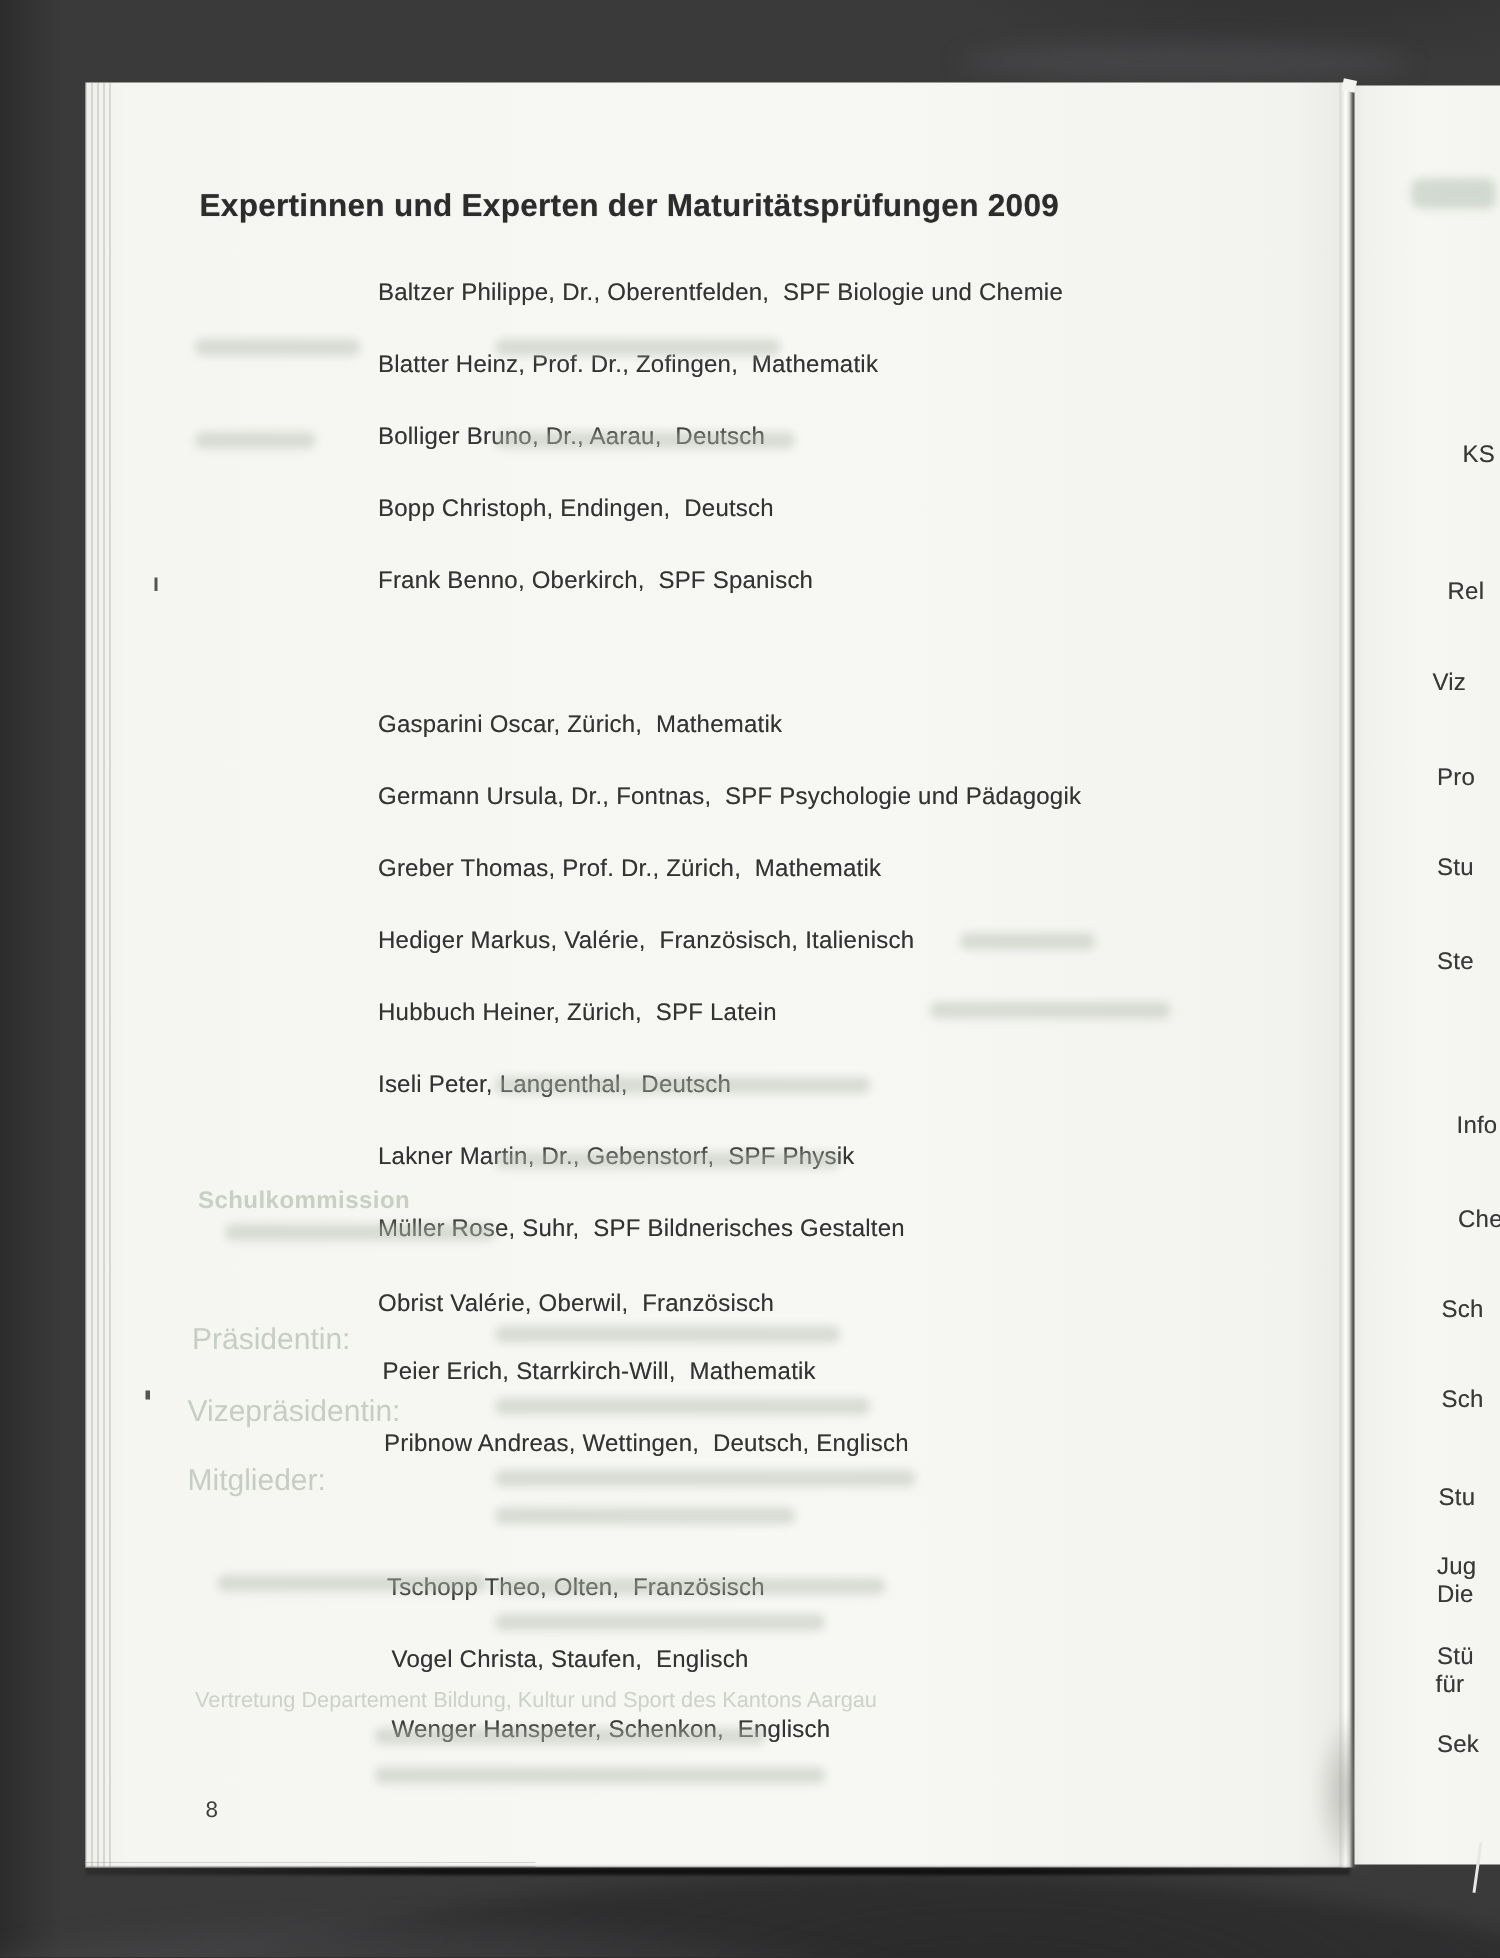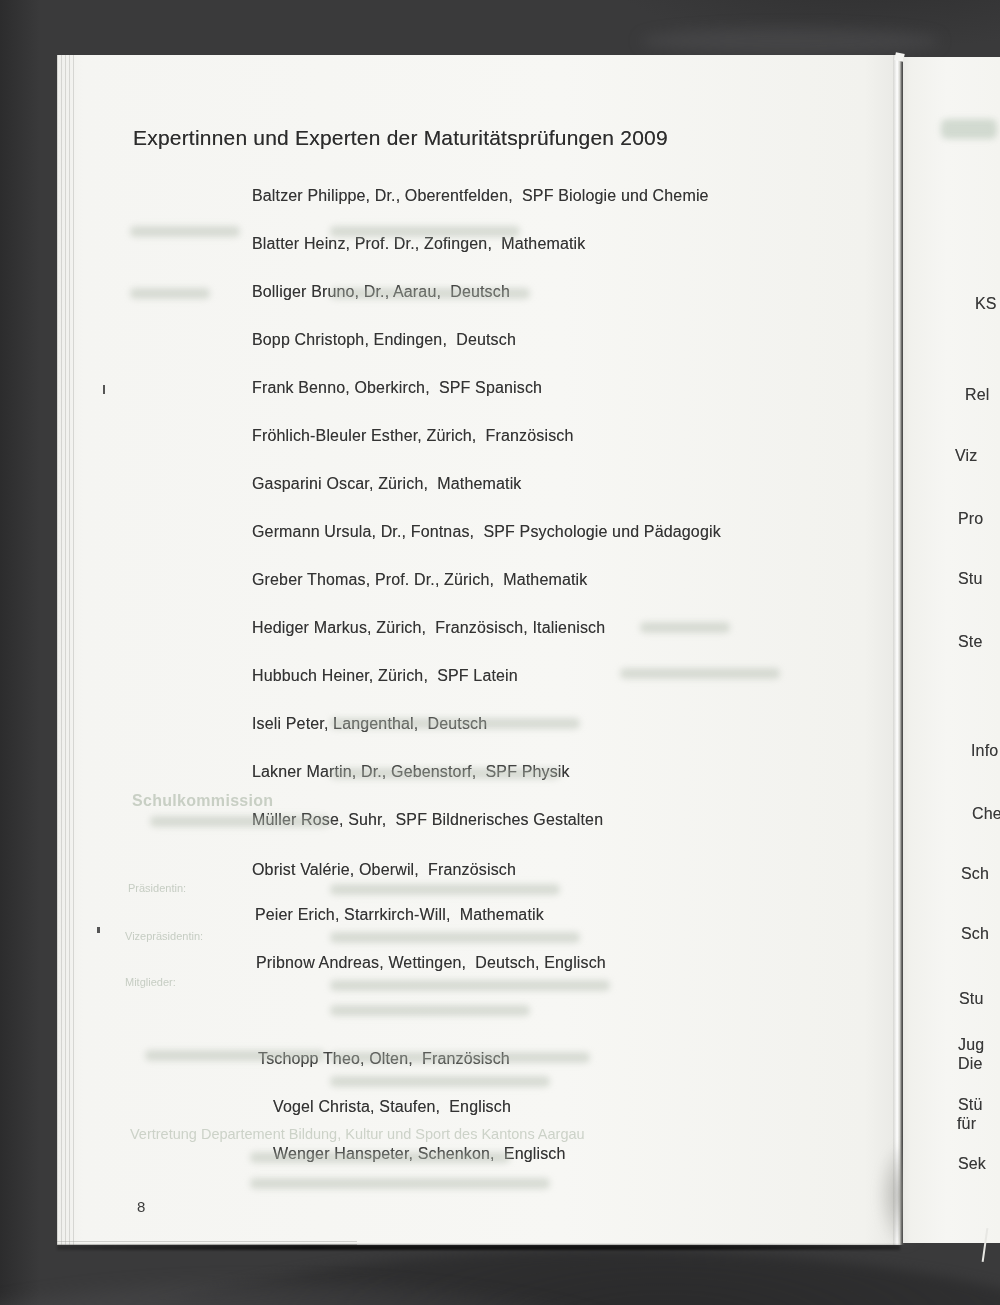--- a/index.html
+++ b/index.html
@@ -27,32 +27,32 @@
     transform:rotate(8deg);filter:blur(0.5px);}
 
   
   .left-page{position:absolute;left:57px;top:55px;width:841px;height:1190px;
     background:linear-gradient(to right,#efefec 0px,#f5f5f2 26px,#f7f7f4 60%,#f2f2ee 96%,#e9e9e5 100%);
     color:#333;}
   .stack-lines{position:absolute;left:0;top:0;width:17px;height:100%;
     background:repeating-linear-gradient(to right,rgba(160,160,155,0.35) 0 1px,rgba(0,0,0,0) 1px 4px);}
   .bottom-edge-lines{position:absolute;left:0;top:1186px;width:300px;height:4px;
     background:repeating-linear-gradient(to bottom,rgba(150,150,145,0.4) 0 1px,rgba(0,0,0,0) 1px 3px);}
-  .doc-title{position:absolute;left:76px;top:71px;font-size:21px;font-weight:normal;
+  .doc-title{position:absolute;left:76px;top:71px;font-size:21px;font-weight:bold;
     color:#2c2c2c;letter-spacing:0.2px;white-space:pre;
     text-shadow:0 0 0.5px rgba(44,44,44,0.6);}
   .entry{position:absolute;left:195px;font-size:16px;color:#333;white-space:pre;
     letter-spacing:0.15px;text-shadow:0 0 0.4px rgba(51,51,51,0.5);text-align:center;}
-  .entry.shift{left:204px;margin-left:12px;}
+  .entry.shift{left:204px;}
   .page-number{position:absolute;left:80px;top:1143px;font-size:15px;color:#3c3c3c;}
 
   
   .ghost{position:absolute;color:#c3cbc0;filter:blur(0.5px);white-space:pre;}
   .ghost-heading{font-size:16px;font-weight:bold;letter-spacing:0.3px;color:#c8cfc4;}
-  .ghost-label{font-size:11px;color:#c6cdc3;}
+  .ghost-label{font-size:20px;color:#c6cdc3;}
   .ghost-line{font-size:14.5px;color:#ccd2c8;}
   .smudge{position:absolute;height:11px;border-radius:5px;
     background:rgba(185,194,181,0.5);filter:blur(3px);}
   .speck{position:absolute;background:#555;}
 
   
   .gutter{position:absolute;left:893px;top:55px;width:12px;height:1190px;
     background:linear-gradient(to right,rgba(120,120,115,0.18),#ffffff 35%,#d9d9d4 55%,rgba(140,140,135,0.3) 75%,rgba(0,0,0,0.05));}
   .gutter-bottom-shadow{position:absolute;left:876px;top:1140px;width:58px;height:110px;border-radius:50%;
     background:radial-gradient(ellipse,rgba(130,130,125,0.55),rgba(130,130,125,0) 70%);filter:blur(4px);}
@@ -83,25 +83,24 @@
     <div class="stack-lines"></div>
     <div class="bottom-edge-lines"></div>
 
     <div class="doc-title">Expertinnen und Experten der Maturitätsprüfungen 2009</div>
 
     <div class="entry" style="top:132px">Baltzer Philippe, Dr., Oberentfelden,  SPF Biologie und Chemie</div>
     <div class="entry" style="top:180px">Blatter Heinz, Prof. Dr., Zofingen,  Mathematik</div>
     <div class="entry" style="top:228px">Bolliger Bruno, Dr., Aarau,  Deutsch</div>
     <div class="entry" style="top:276px">Bopp Christoph, Endingen,  Deutsch</div>
     <div class="entry" style="top:324px">Frank Benno, Oberkirch,  SPF Spanisch</div>
-    <div class="entry" style="top:372px">Fröhlich-Bleuler Esther, Zürich,  Französisch</div>
     <div class="entry" style="top:420px">Gasparini Oscar, Zürich,  Mathematik</div>
     <div class="entry" style="top:468px">Germann Ursula, Dr., Fontnas,  SPF Psychologie und Pädagogik</div>
     <div class="entry" style="top:516px">Greber Thomas, Prof. Dr., Zürich,  Mathematik</div>
-    <div class="entry" style="top:564px">Hediger Markus, Zürich,  Französisch, Italienisch</div>
+    <div class="entry" style="top:564px">Hediger Markus, Valérie,  Französisch, Italienisch</div>
     <div class="entry" style="top:612px">Hubbuch Heiner, Zürich,  SPF Latein</div>
     <div class="entry" style="top:660px">Iseli Peter, Langenthal,  Deutsch</div>
     <div class="entry" style="top:708px">Lakner Martin, Dr., Gebenstorf,  SPF Physik</div>
     <div class="entry" style="top:756px">Müller Rose, Suhr,  SPF Bildnerisches Gestalten</div>
     <div class="entry" style="top:806px">Obrist Valérie, Oberwil,  Französisch</div>
     <div class="entry" style="top:851px;left:198px">Peier Erich, Starrkirch-Will,  Mathematik</div>
     <div class="entry" style="top:899px;left:199px">Pribnow Andreas, Wettingen,  Deutsch, Englisch</div>
     <div class="entry" style="top:995px;left:201px">Tschopp Theo, Olten,  Französisch</div>
     <div class="entry shift" style="top:1043px">Vogel Christa, Staufen,  Englisch</div>
     <div class="entry shift" style="top:1090px">Wenger Hanspeter, Schenkon,  Englisch</div>

